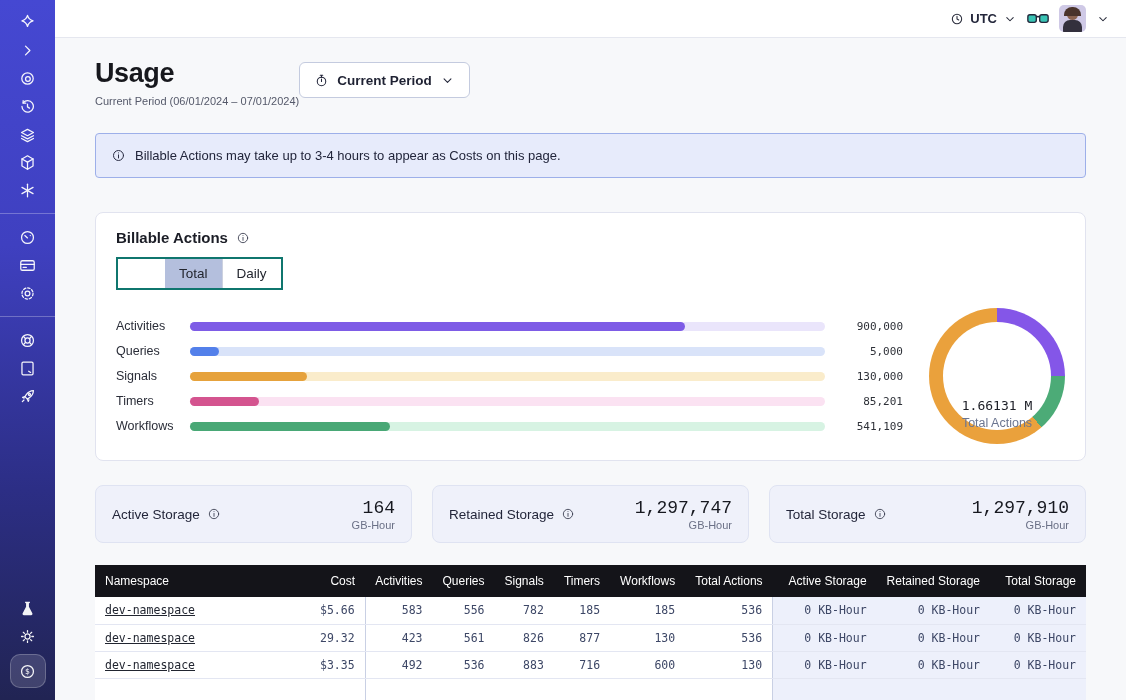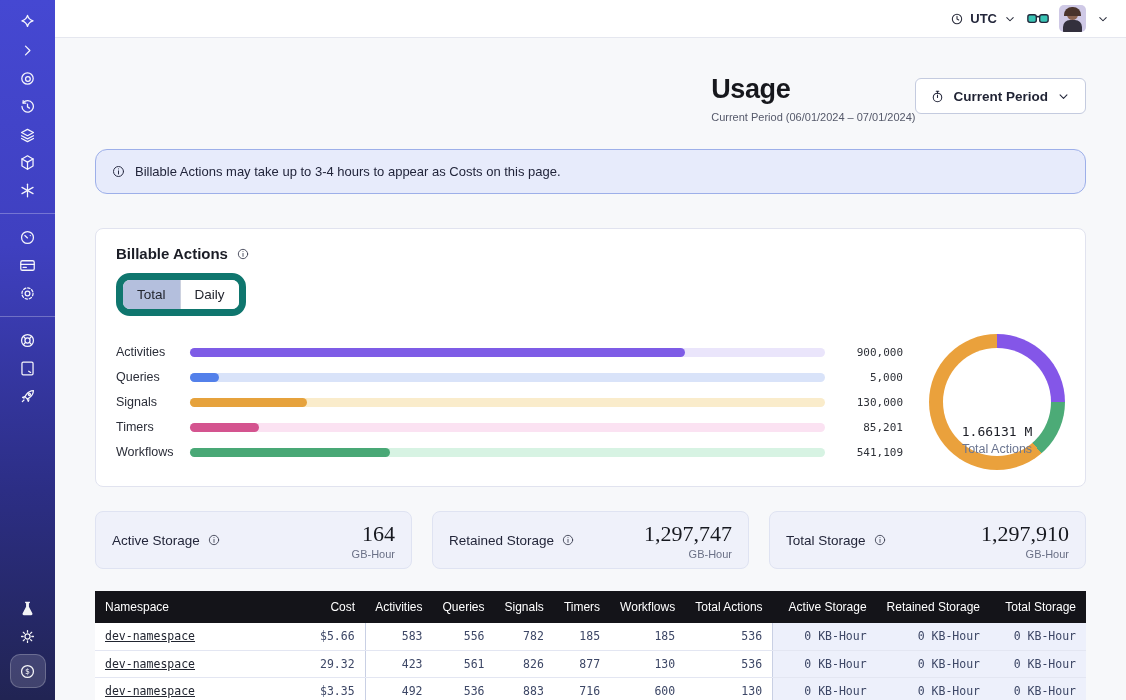--- a/index.html
+++ b/index.html
@@ -30,39 +30,39 @@
   .iconbtn { background:none; border:none; cursor:pointer; display:flex; align-items:center; }
   .glasses svg { width:22px; height:16px; }
   .avatar { width:27px; height:27px; border-radius:5px; background:#cfc9e6; position:relative; overflow:hidden; border:none; cursor:pointer;}
   .avatar .head { position:absolute; left:8px; top:4px; width:11px; height:11px; border-radius:50%; background:#8a6350; }
   .avatar .hair { position:absolute; left:5px; top:2px; width:17px; height:9px; border-radius:8px 8px 0 0; background:#4a342c; }
   .avatar .body { position:absolute; left:4px; top:15px; width:19px; height:14px; border-radius:7px 7px 0 0; background:#33303d; }
 
   .content { flex:1; overflow:hidden; padding:0 40px; background:#f7f8fa; }
 
   
-  .page-head { margin-top:36px; display:flex; justify-content:flex-end; align-items:flex-start; }
+  .page-head { margin-top:20px; display:flex; justify-content:flex-start; align-items:flex-start; }
   .page-title { font-size:27px; font-weight:700; letter-spacing:-.4px; color:#17181d; }
   .page-sub { margin-top:6px; font-size:11px; color:#55596a; }
   .period-btn { display:flex; align-items:center; gap:8px; height:36px; padding:0 14px;
     background:#fff; border:1px solid #c4cbdf; border-radius:6px; font-size:13.5px; font-weight:600;
     color:#1f2233; cursor:pointer; font-family:"Liberation Sans",sans-serif; margin-top:4px;}
   .period-btn svg { width:15px; height:15px; stroke:#23263a; fill:none; stroke-width:1.7; stroke-linecap:round; stroke-linejoin:round;}
 
   
-  .banner { margin-top:26px; background:#e7ebfb; border:1px solid #9dafe9; border-radius:12px;
+  .banner { margin-top:26px; background:#e7ebfb; border:1px solid #9dafe9; border-radius:4px;
     padding:14px 15px; display:flex; align-items:center; gap:9px; font-size:13px; color:#22253b; }
   .banner svg { width:15px; height:15px; flex:0 0 15px; stroke:#2a2d44; fill:none; stroke-width:1.6; stroke-linecap:round;}
 
   
   .card { margin-top:34px; background:#fff; border:1px solid #e1e3ef; border-radius:8px; padding:16px 20px 16px; }
   .card-head { display:flex; align-items:center; gap:8px; }
   .card-title { font-size:15px; font-weight:600; color:#1b1d26; }
   .info-ic { width:14px; height:14px; stroke:#3a3e50; fill:none; stroke-width:1.5; stroke-linecap:round; cursor:pointer;}
-  .tabs { margin-top:11px; display:inline-flex; border:7px solid #0f766e; border-radius:14px; overflow:hidden; background:#fff;}
+  .tabs { margin-top:11px; display:inline-flex; border:2px solid #0f766e; border-radius:0; overflow:hidden; background:#fff;padding-left:47px;}
   .tab { padding:7px 14px; font-size:13.5px; color:#23262f; background:#fff; border:none; cursor:pointer;
     font-family:"Liberation Sans",sans-serif; }
   .tab + .tab { border-left:1px solid #ccd1df;text-align:right; }
   .tab.sel { background:#b4bfdd; font-weight:500; }
 
   .chart-wrap { margin-top:18px; display:flex; align-items:center; }
   .bars { flex:1; }
   .bar-row { display:flex; align-items:center; height:25px; }
   .bar-label { flex:0 0 74px; font-size:12.5px; color:#2a2d38; }
   .bar-track { flex:1; height:9px; border-radius:5px; position:relative; }
@@ -74,21 +74,21 @@
     flex-direction:column; align-items:center; justify-content:flex-end; gap:3px; }
   .donut-val { font-family:"DejaVu Sans Mono",monospace; font-size:13px; color:#1c1e26; }
   .donut-lab { font-size:12.5px; color:#6b7590; }
 
   
   .storage-row { margin-top:24px; display:flex; gap:20px; }
   .st-card { flex:1; height:58px; background:#eff1fa; border:1px solid #dfe3f2; border-radius:8px;
     padding:0 16px; display:flex; align-items:center; justify-content:space-between; }
   .st-label { display:flex; align-items:center; gap:7px; font-size:13.5px; color:#23263a; }
   .st-right { text-align:right; }
-  .st-val { font-family:Liberation Serif, serif; font-size:22px; color:#16181f; }
+  .st-val { font-family:Liberation Mono, monospace; font-size:18px; color:#16181f; }
   .st-unit { font-size:11px; color:#6a7086; margin-top:1px; }
 
   
   .tbl-wrap { margin-top:22px; }
   table { width:100%; border-collapse:collapse; }
   thead th { background:#141419; color:#fff; font-size:12px; font-weight:500; padding:9px 10px; white-space:nowrap; }
   th.l, td.l { text-align:left; } th.r, td.r { text-align:right; }
   tbody td { background:#fff; font-family:"DejaVu Sans Mono",monospace; font-size:11.5px; color:#3d4766;
     padding:6px 10px; height:27px; border-bottom:1px solid #e3e6f2; white-space:nowrap; }
   tbody td.ns a { color:#212530; text-decoration:underline; cursor:pointer; }

